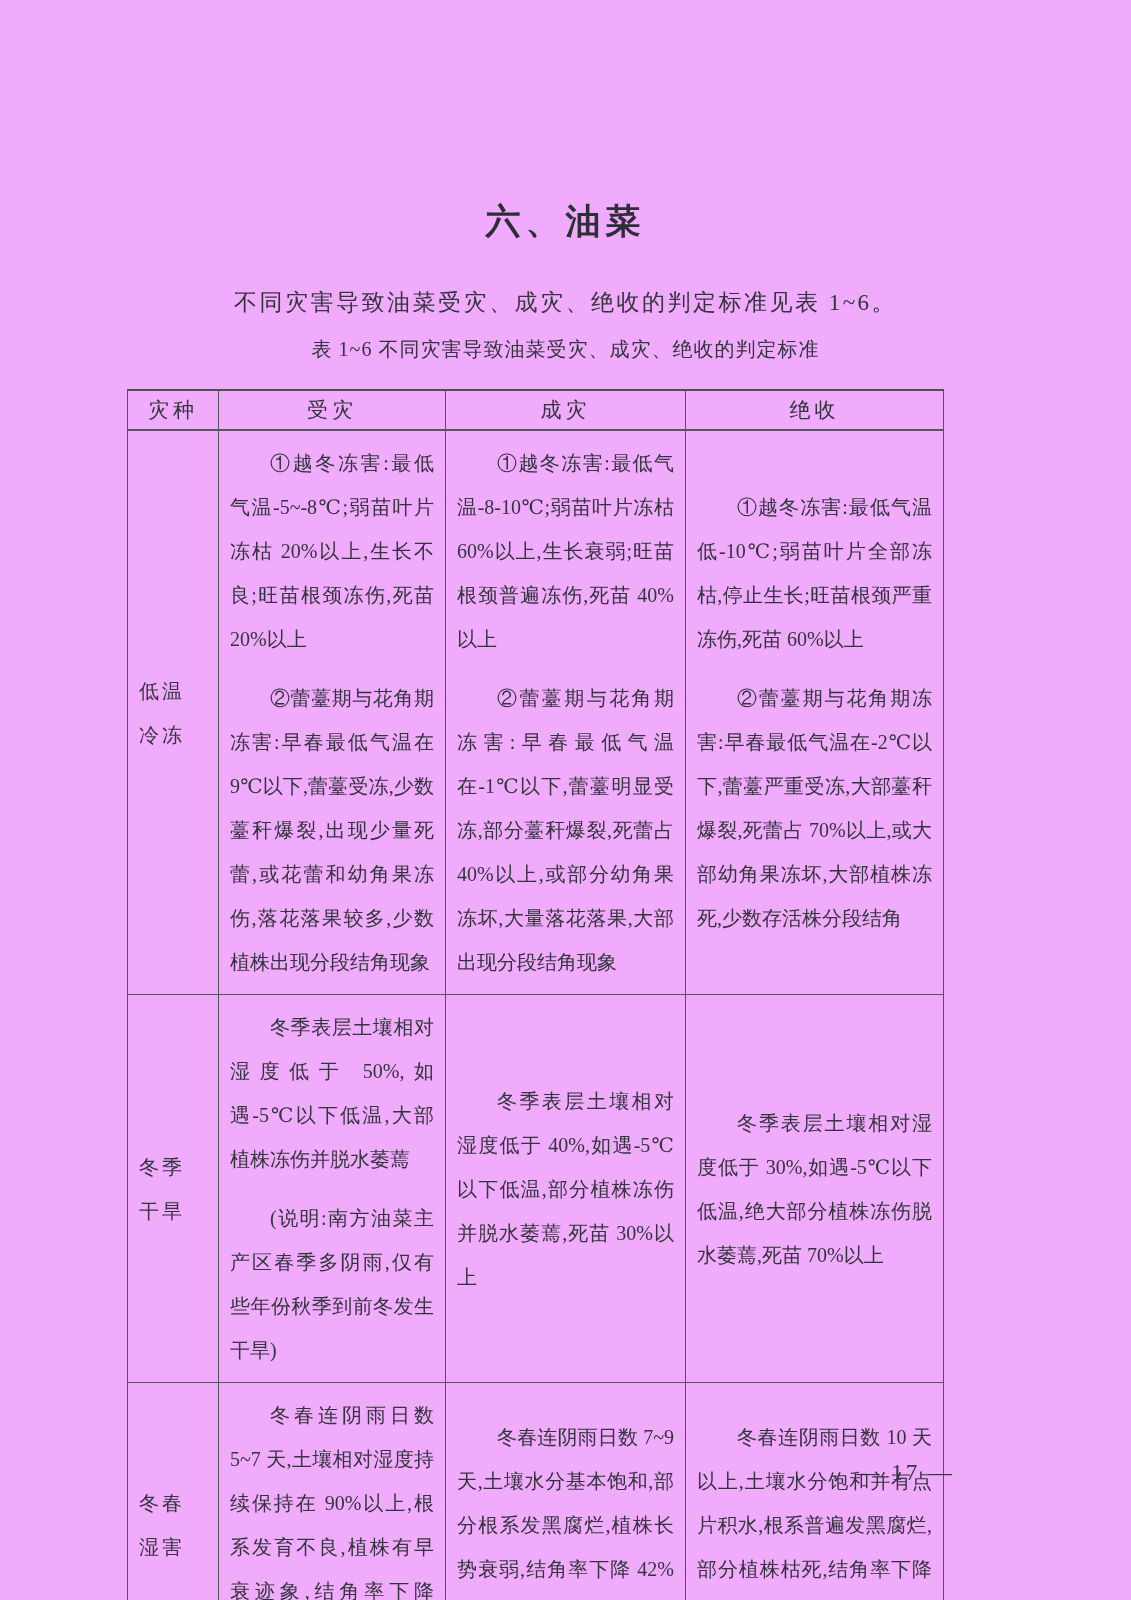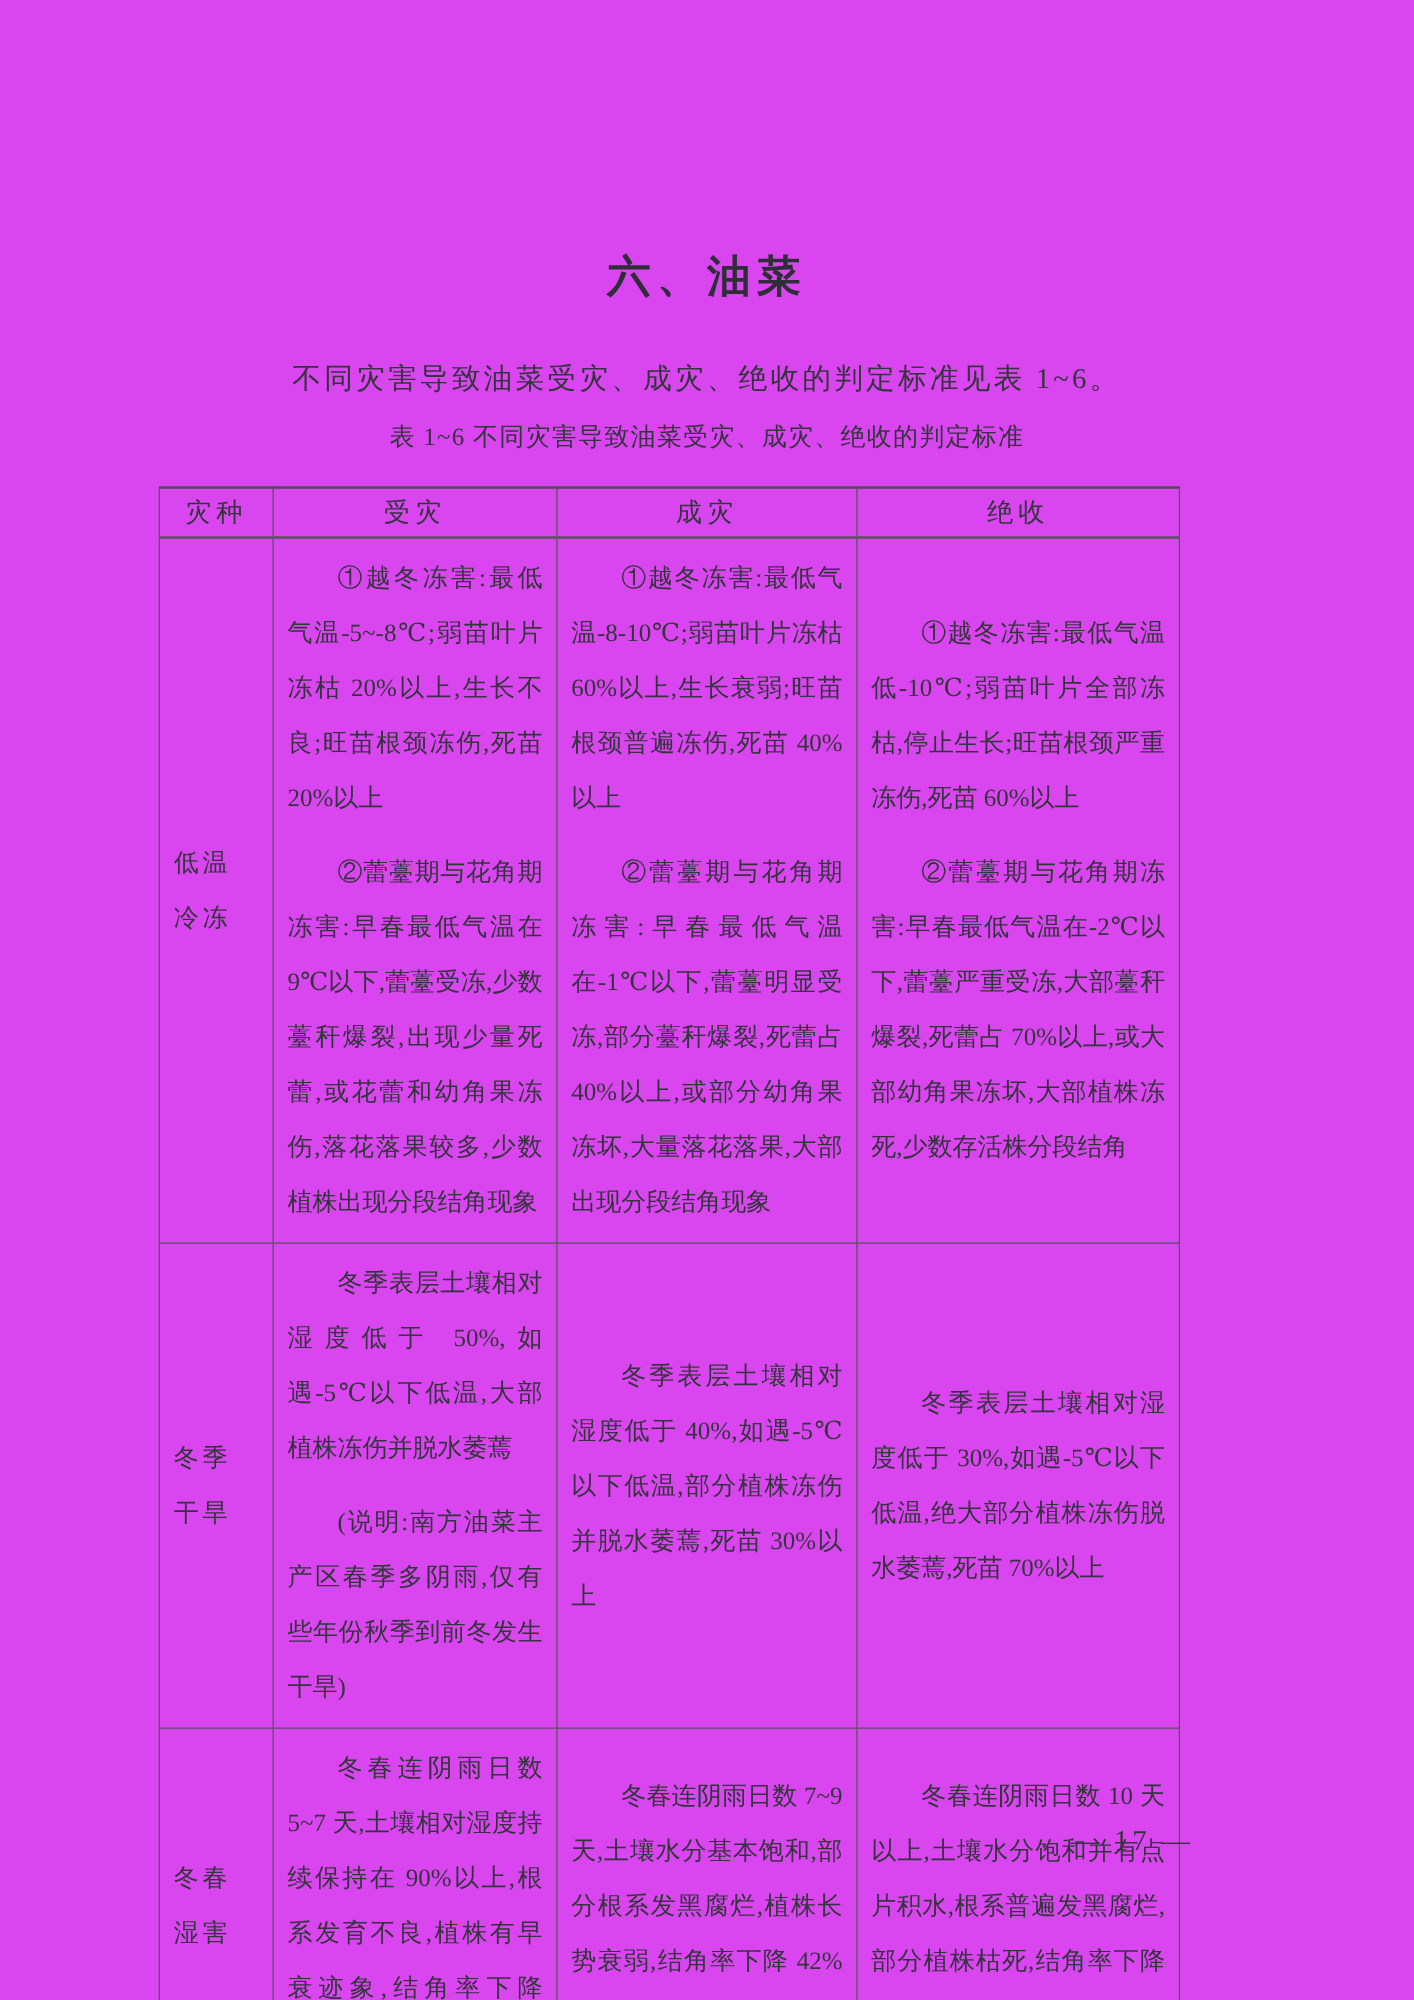--- a/index.html
+++ b/index.html
@@ -5,21 +5,21 @@
   html,body{margin:0;padding:0;}
   body{
     background:#e9e9e7;
     font-family:"Liberation Serif","DejaVu Serif",serif;
     color:#34353c;
   }
   .page{
     position:relative;
     width:1131px;height:1600px;
     margin:0 auto;
-    background:#d946ef;
+    background:#f0abfc;
     overflow:hidden;
   }
   .page-title{
     margin:0;
     padding-top:198px;
     text-align:center;
     font-family:"Liberation Sans","DejaVu Sans",sans-serif;
     font-size:35px;
     font-weight:bold;
     letter-spacing:5px;

